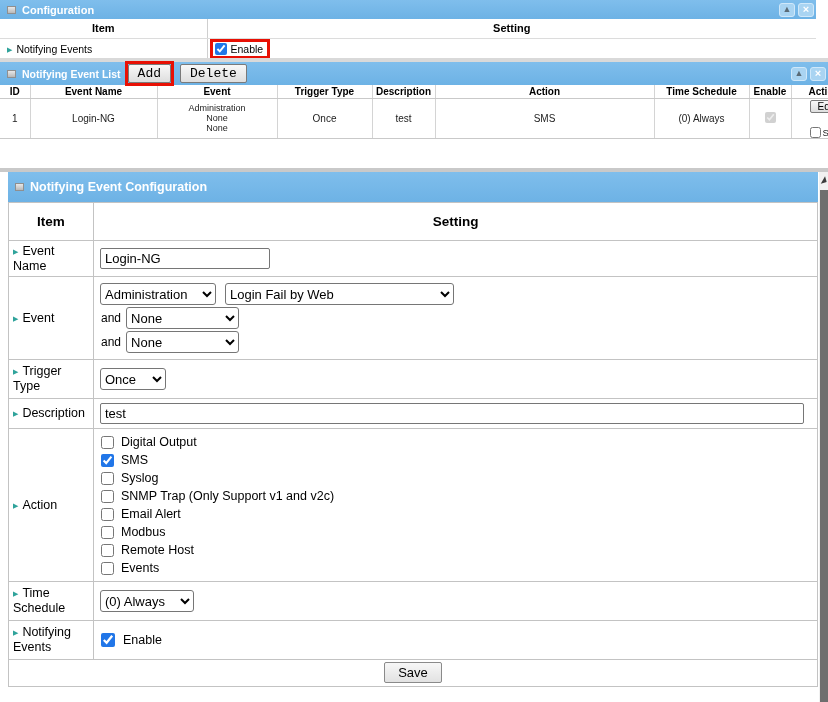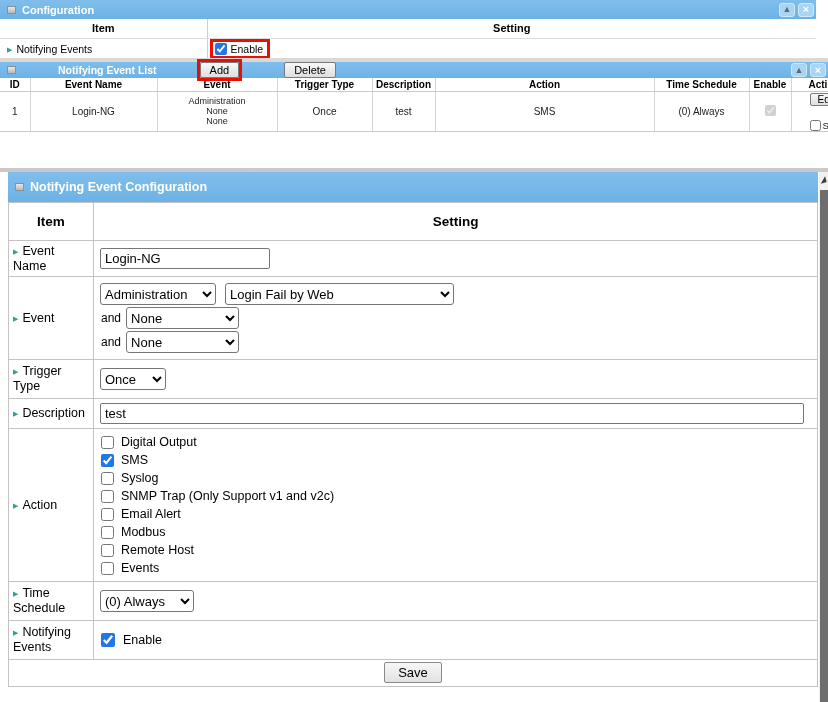--- a/index.html
+++ b/index.html
@@ -37,24 +37,24 @@
   .itemlabel::before { content:"▶"; color:#2fa39b; font-size:7px; margin-right:4px; vertical-align:1px; }
   .t1 .drow td:first-child { padding-left:7px; }
   .redbox {
     display:inline-flex; align-items:center; border:3px solid #e81004;
     padding:1px 4px 1px 2px; margin-left:2px; background:#fff;
   }
   .redbox input { width:12px; height:12px; accent-color:#2176e8; margin-right:4px; }
   .strip1 { position:absolute; top:58px; left:0; width:828px; height:4px; background:#d9d9d9; }
   
   .p2 { position:absolute; top:62px; left:0; width:828px; }
-  .p2 .phead { height:16px; font-size:10.5px;gap:36px; }
+  .p2 .phead { height:23px; font-size:10.5px; }
   .redbox2 { display:inline-block; border:3px solid #e81004; margin-left:4px; line-height:0; }
   .btn-sm {
-    font-family:Liberation Sans, sans-serif; font-size:11px; padding:1px 9px;
+    font-family:Liberation Mono, monospace; font-size:13px; padding:1px 9px;
     background:linear-gradient(180deg,#f8f8f8,#dedede);
     border:1px solid #7a7a7a; border-radius:2px; color:#000; cursor:pointer;
   }
   .p2 .btn-del { margin-left:6px; }
   .t2 { width:100%; border-collapse:collapse; table-layout:fixed; background:#fff; }
   .t2 th, .t2 td { border-bottom:1px solid #c9c9c9; border-right:1px solid #d4d4d4; overflow:hidden; text-align:center; }
   .t2 th:last-child, .t2 td:last-child { border-right:none;padding-left:17px; }
   .t2 .hrow th { height:13px; font-size:10px; line-height:11px; color:#000; white-space:nowrap; }
   .t2 .drow td { height:30px; font-size:10px; color:#222; }
   .evlines { font-size:9px; line-height:10px; }

